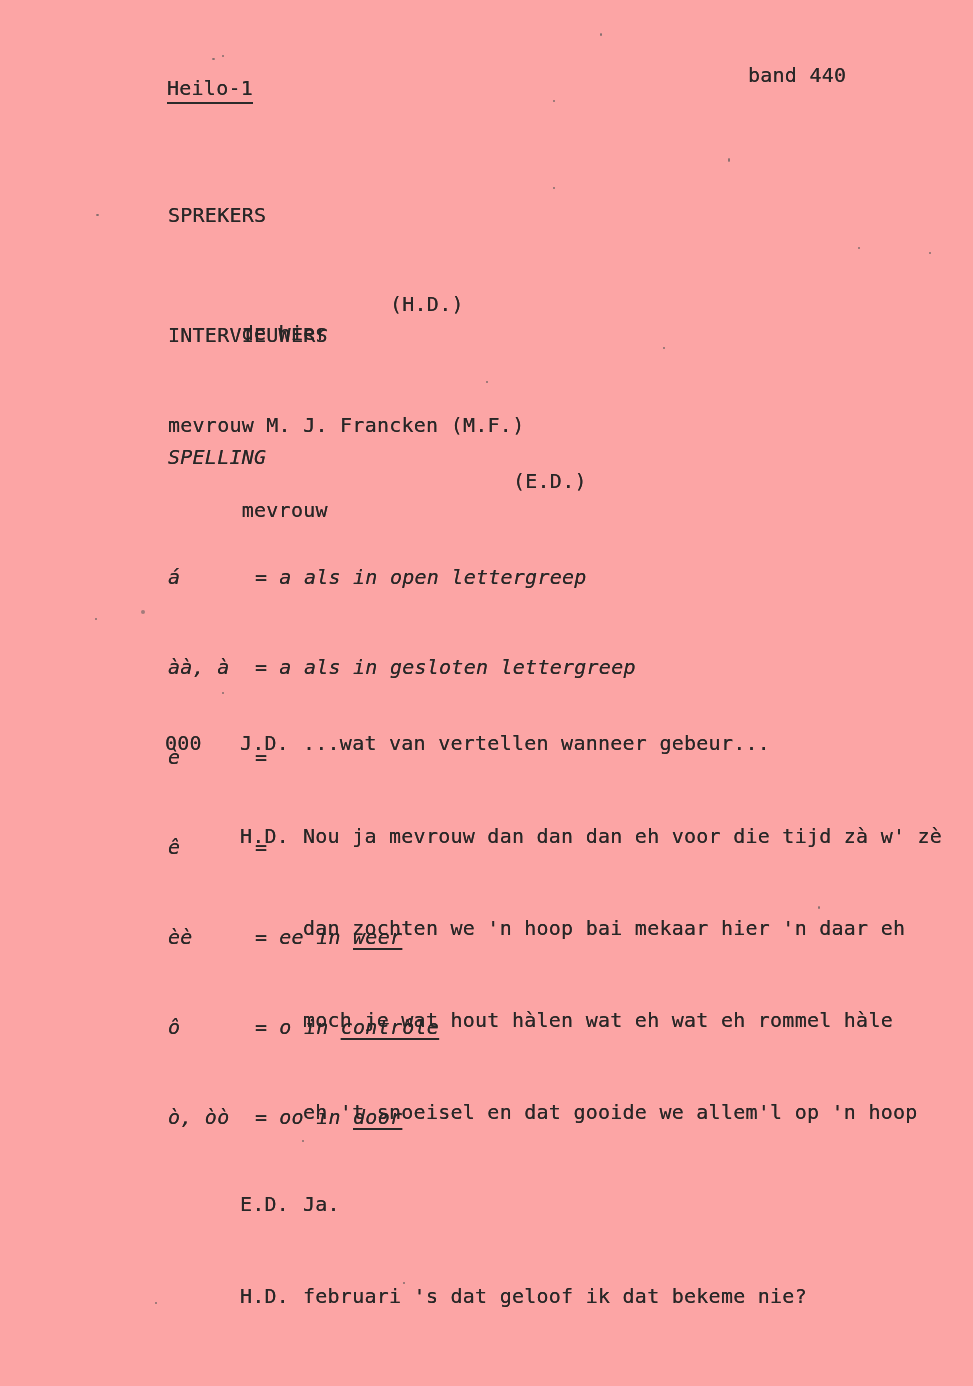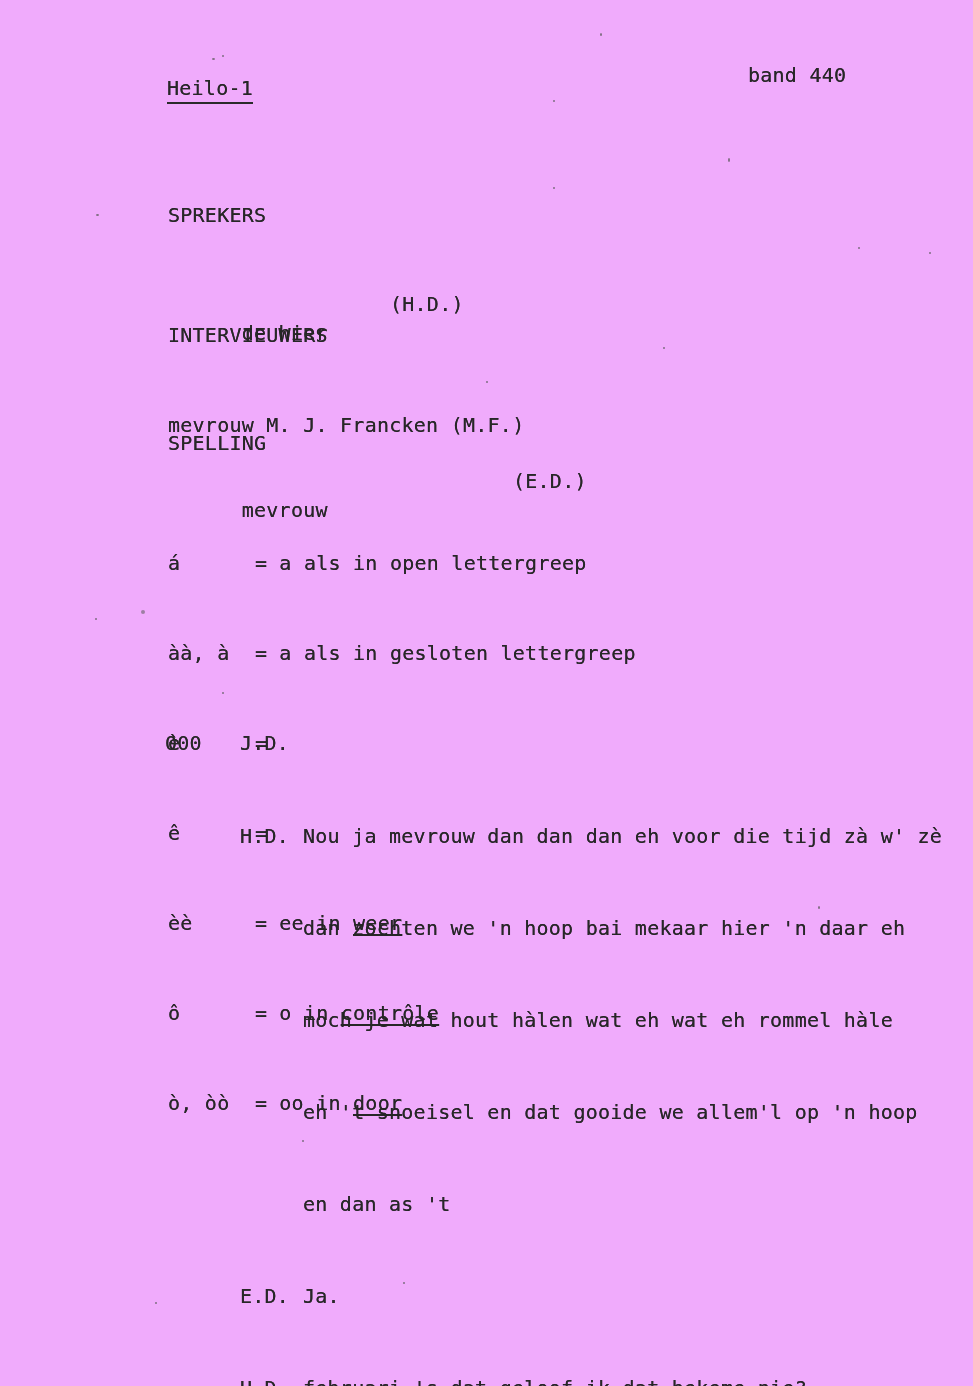--- a/index.html
+++ b/index.html
@@ -1,36 +1,36 @@
 <!DOCTYPE html>
 <html><head>
 <meta charset="utf-8">
 <style>
   html,body{margin:0;padding:0;background:#e9e9e7;}
   .page{
     position:relative;
     width:973px;height:1386px;
-    background:#f0abfc;
+    background:#fca5a5;
     font-family:"DejaVu Sans Mono","Liberation Mono",monospace;
     font-size:20px;
     color:#272727;
     letter-spacing:.25px;
     text-shadow:0 0 .6px rgba(20,20,20,.75);
     overflow:hidden;
   }
   .abs{position:absolute;}
   
   .doc-title{left:167px;top:76px;}
   .doc-title .u-title{display:inline-block;border-bottom:2px solid #2b2b2b;padding-bottom:2px;}
   .band-ref{left:748px;top:63px;}
   
   .blk{left:168px;white-space:pre;}
   .sprekers{top:142px;line-height:29.5px;}
   .interviewers{top:260px;line-height:30px;}
-  .spelling{top:368px;line-height:30px;}
+  .spelling{top:382px;line-height:30px;font-style:italic;}
   .row{position:relative;}
   .sprekers .code{position:absolute;top:0;}
   .code-pos-0{left:222px;}
   .code-pos-1{left:345px;}
   
   .sp-row{display:flex;}
   .sp-sym{width:87px;flex:0 0 auto;}
   .sp-eq{margin-right:12px;}
   .sp-def{white-space:pre;}
   .u{text-decoration:underline;text-decoration-thickness:1.6px;text-underline-offset:4px;}
@@ -90,26 +90,25 @@
     </div>
     <div class="sp-row">
       <span class="sp-sym">ô</span><span class="sp-eq">=</span><span class="sp-def"><span>o in </span><span class="u">contrôle</span><span></span></span>
     </div>
     <div class="sp-row">
       <span class="sp-sym">ò, òò</span><span class="sp-eq">=</span><span class="sp-def"><span>oo in </span><span class="u">door</span><span></span></span>
     </div>
   </div>
 
   <div class="abs transcript">
-    <div class="t-row"><span class="t-counter">000</span><span class="t-speaker">J.D.</span></div>
+    <div class="t-row"><span class="t-counter">000</span><span class="t-speaker">J.D.</span><span class="t-text">...wat van vertellen wanneer gebeur...</span></div>
     <div class="t-row"><span class="t-counter"></span><span class="t-speaker">H.D.</span><span class="t-text">Nou ja mevrouw dan dan dan eh voor die tijd zà w' zè</span></div>
     <div class="t-row"><span class="t-counter"></span><span class="t-speaker"></span><span class="t-text">dan zochten we 'n hoop bai mekaar hier 'n daar eh</span></div>
     <div class="t-row"><span class="t-counter"></span><span class="t-speaker"></span><span class="t-text">moch je wat hout hàlen wat eh wat eh rommel hàle</span></div>
     <div class="t-row"><span class="t-counter"></span><span class="t-speaker"></span><span class="t-text">eh 't snoeisel en dat gooide we allem'l op 'n hoop</span></div>
-    <div class="t-row"><span class="t-counter"></span><span class="t-speaker"></span><span class="t-text">en dan as 't</span></div>
     <div class="t-row"><span class="t-counter"></span><span class="t-speaker">E.D.</span><span class="t-text">Ja.</span></div>
     <div class="t-row"><span class="t-counter"></span><span class="t-speaker">H.D.</span><span class="t-text">februari 's dat geloof ik dat bekeme nie?</span></div>
     
     
     
     
     
     
     
     

